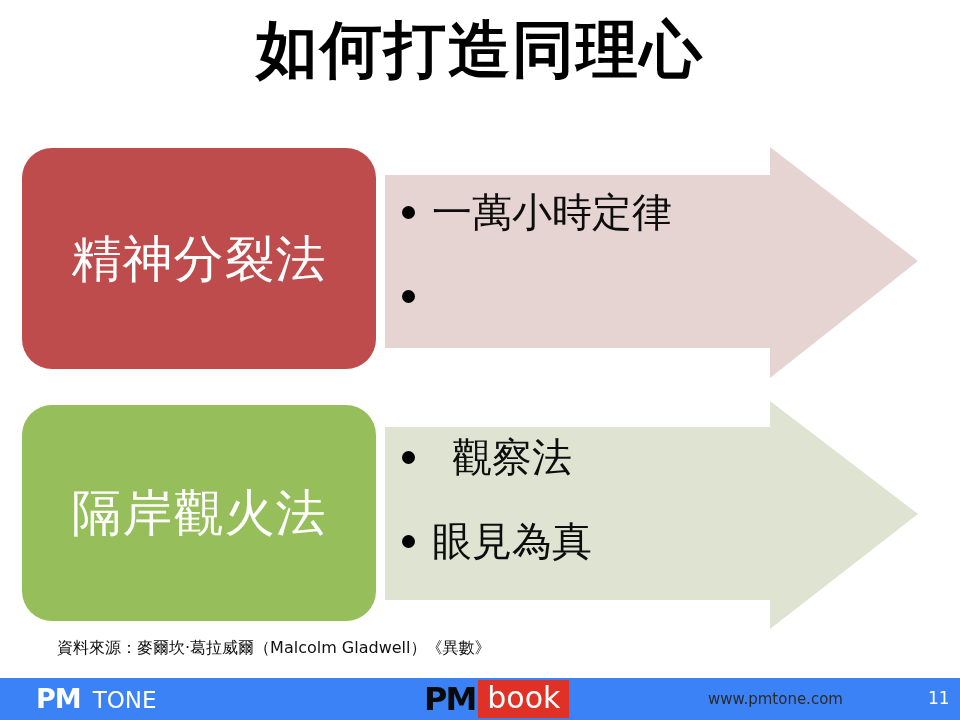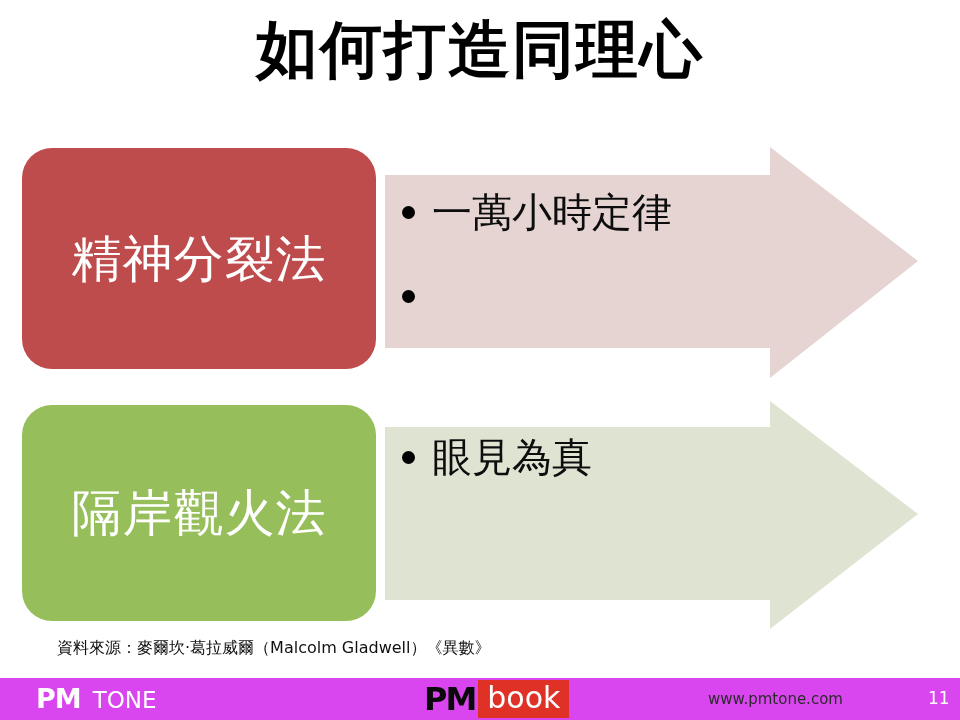--- a/index.html
+++ b/index.html
@@ -119,21 +119,21 @@
     white-space: nowrap;
   }
 
   
   #footer {
     position: absolute;
     left: 0;
     top: 678px;
     width: 960px;
     height: 42px;
-    background: #d946ef;
+    background: #3b82f6;
   }
   #footer-logo-left {
     position: absolute;
     left: 36px;
     top: 6px;
     height: 30px;
     display: flex;
     align-items: baseline;
     color: #ffffff;
   }
@@ -224,20 +224,24 @@
       <polygon points="0,30 385,30 385,4 533,117 385,232 385,203 0,203" fill="#dfe4d2"></polygon>
     </svg>
 
     <div class="label-box" id="box-green">
       <span class="label-text">隔岸觀火法</span>
     </div>
 
     <ul class="bullets" id="bullets-green">
       <li>
         <span class="dot"></span>
+        <span>觀察法</span>
+      </li>
+      <li>
+        <span class="dot"></span>
         <span>眼見為真</span>
       </li>
     </ul>
   </div>
 
   <div id="source-note">資料來源：麥爾坎·葛拉威爾（Malcolm Gladwell）《異數》</div>
 
   <div id="footer">
 
     <div id="footer-logo-left">

